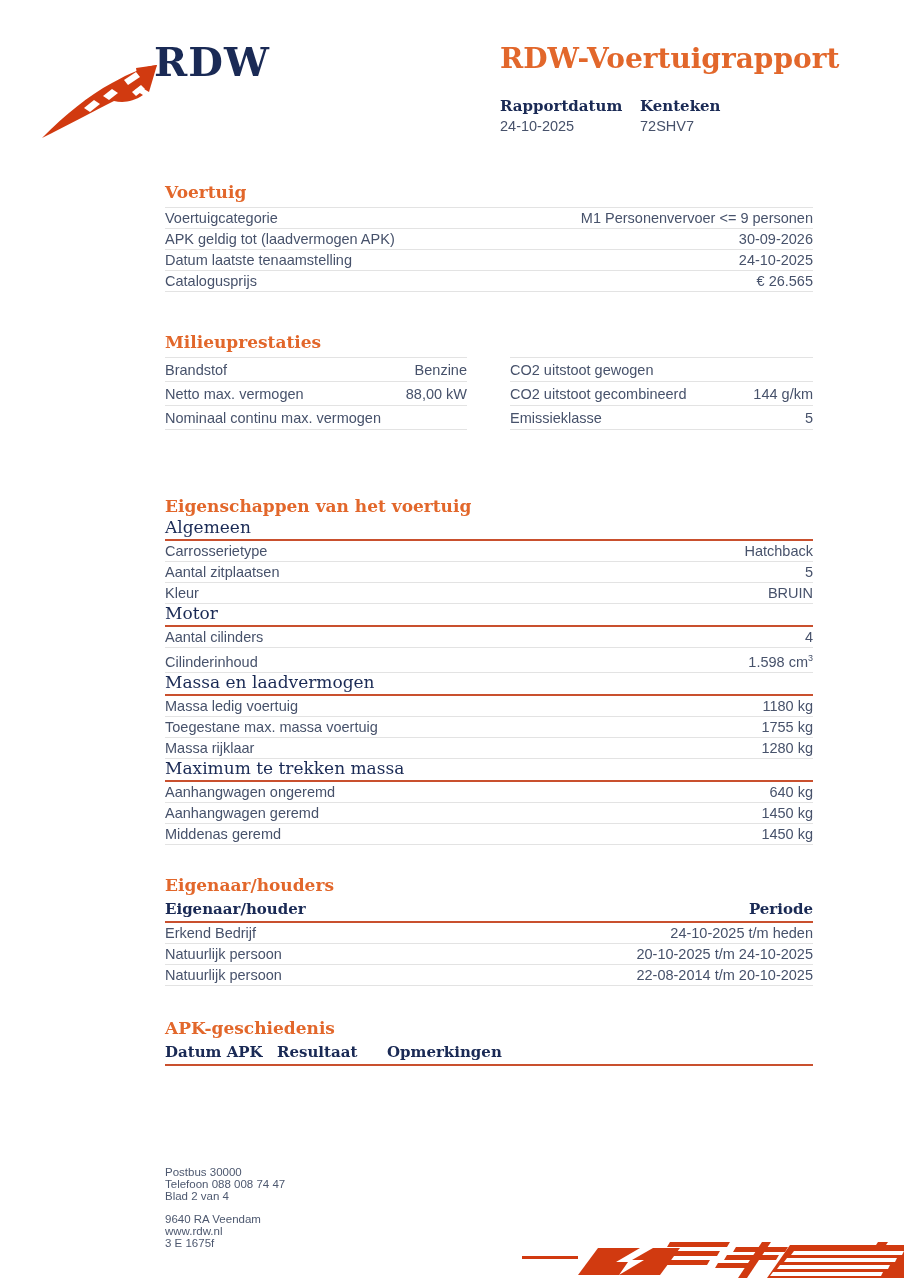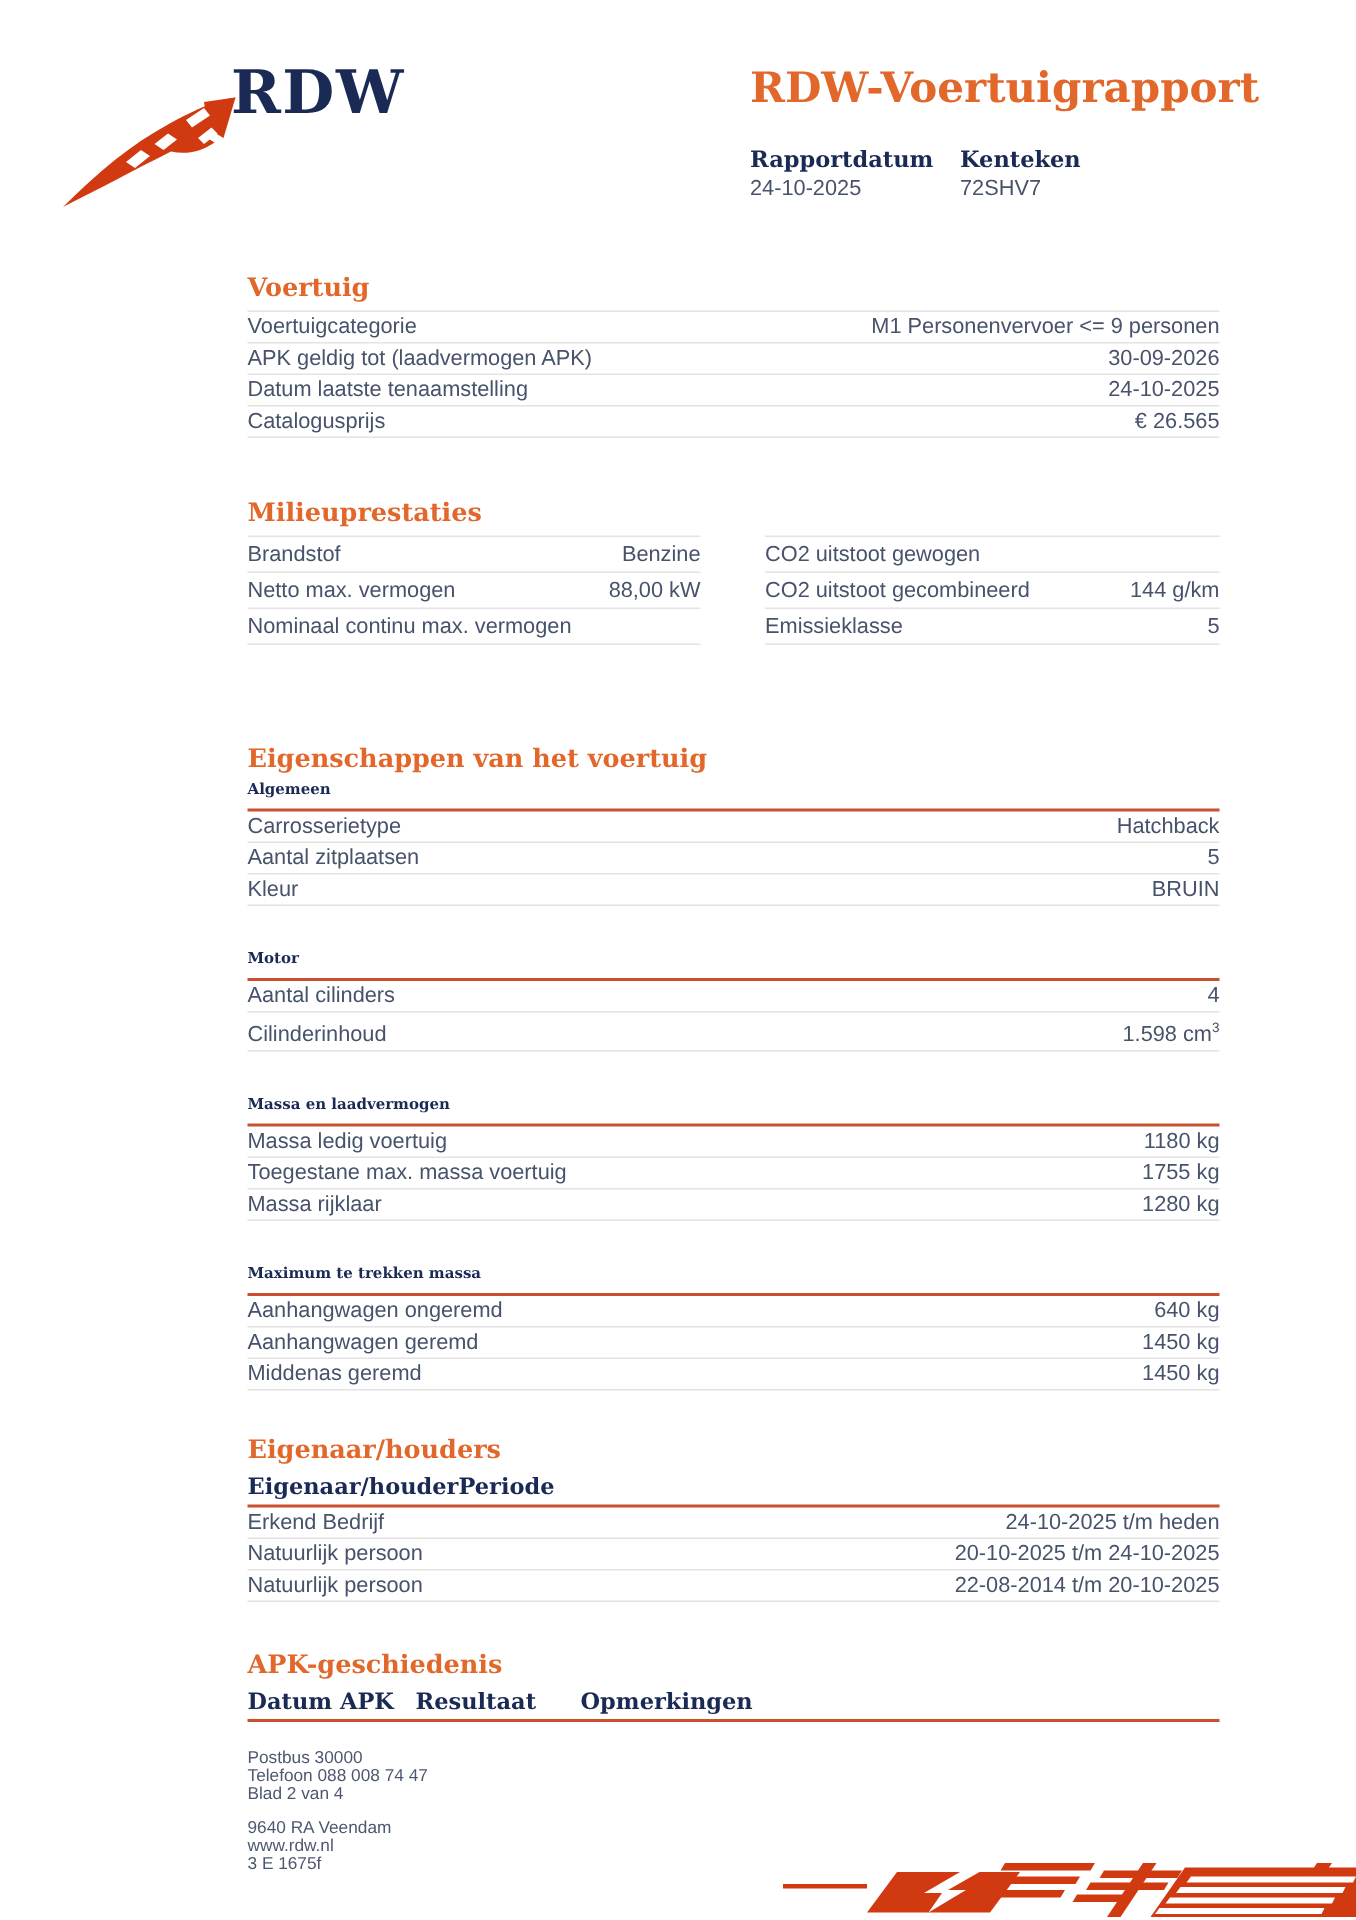--- a/index.html
+++ b/index.html
@@ -24,42 +24,42 @@
     font-weight:bold;font-size:28px;color:var(--heading-orange);}
   .meta-label{position:absolute;top:97px;font-family:"DejaVu Serif",serif;font-weight:bold;
     font-size:15px;color:var(--navy);}
   .meta-value{position:absolute;top:118px;font-size:14.5px;color:var(--body-text);}
   .meta-date{left:500px;} .meta-kenteken{left:640px;}
 
   
   .content{position:absolute;left:165px;top:182px;width:648px;}
   .section-heading{font-family:"DejaVu Serif",serif;font-weight:bold;font-size:17px;
     line-height:20px;color:var(--heading-orange);margin:0 0 5px 0;}
-  .subhead{font-family:"DejaVu Serif",serif;font-weight:bold;font-size:10px;line-height:18px;
+  .subhead{font-family:"DejaVu Serif",serif;font-weight:normal;font-size:17px;line-height:18px;
     color:var(--navy);border-bottom:2px solid var(--rule-orange);padding-bottom:3px;}
   .row{display:flex;justify-content:space-between;align-items:baseline;
     padding:2px 0;border-bottom:1px solid var(--row-line);font-size:14.5px;line-height:16px;}
   .rows.topline .row:first-child{border-top:1px solid var(--row-line);}
   .row .lbl{text-align:left;}
   .row .val{text-align:right;white-space:nowrap;}
   sup{font-size:9px;}
 
   .sec-milieu{margin-top:40px;}
   .two-col{display:flex;}
   .col-left{width:302px;margin-right:43px;}
   .col-right{width:303px;}
   .two-col .row{padding:3.5px 0;}
 
   .sec-eigenschappen{margin-top:66px;}
   .sec-eigenschappen .section-heading{margin-bottom:2px;}
   .subsection{margin-top:0;}
-  .subsection + .subsection{margin-top:27px;}
+  .subsection + .subsection{}
 
   .sec-eigenaar{margin-top:30px;}
-  .table-head{display:flex;font-family:"DejaVu Serif",serif;
+  .table-head{display:flex;justify-content:space-between;font-family:"DejaVu Serif",serif;
     font-weight:bold;font-size:15px;line-height:18px;color:var(--navy);
     border-bottom:2px solid var(--rule-orange);padding-bottom:3px;}
 
   .sec-apk{margin-top:32px;}
   .apk-head{display:flex;font-family:"DejaVu Serif",serif;font-weight:bold;font-size:15px;
     line-height:18px;color:var(--navy);border-bottom:2px solid var(--rule-orange);padding-bottom:3px;}
   .apk-col1{width:112px;} .apk-col2{width:110px;} .apk-col3{flex:1;}
 
   
   .footer{position:absolute;left:165px;top:1166px;width:648px;font-size:11.5px;color:#4d586f;}

